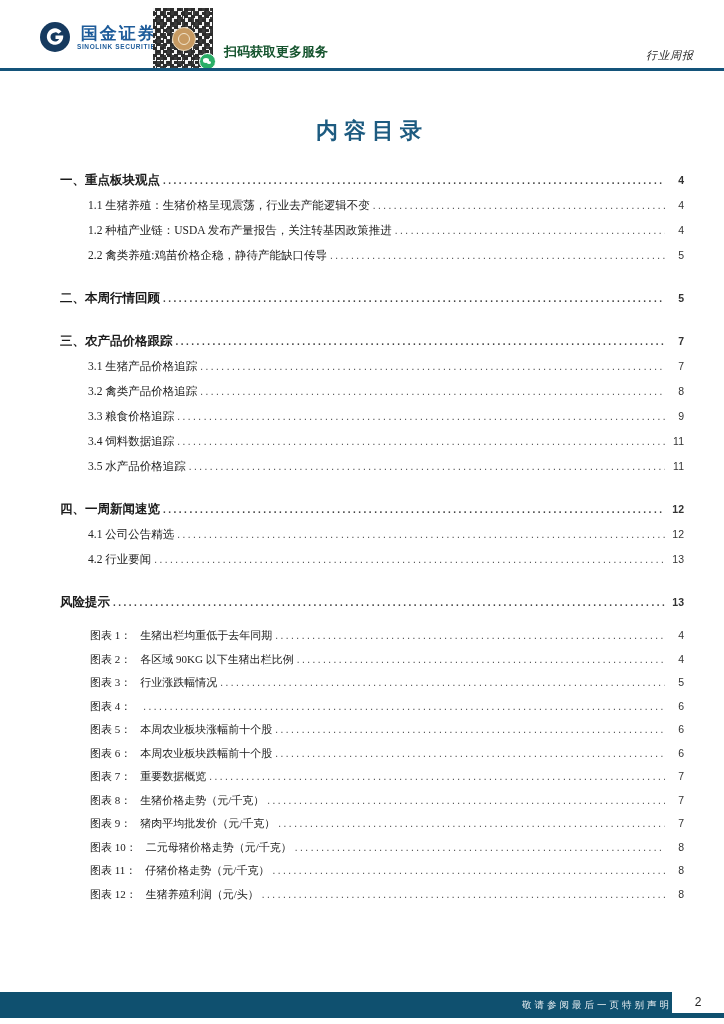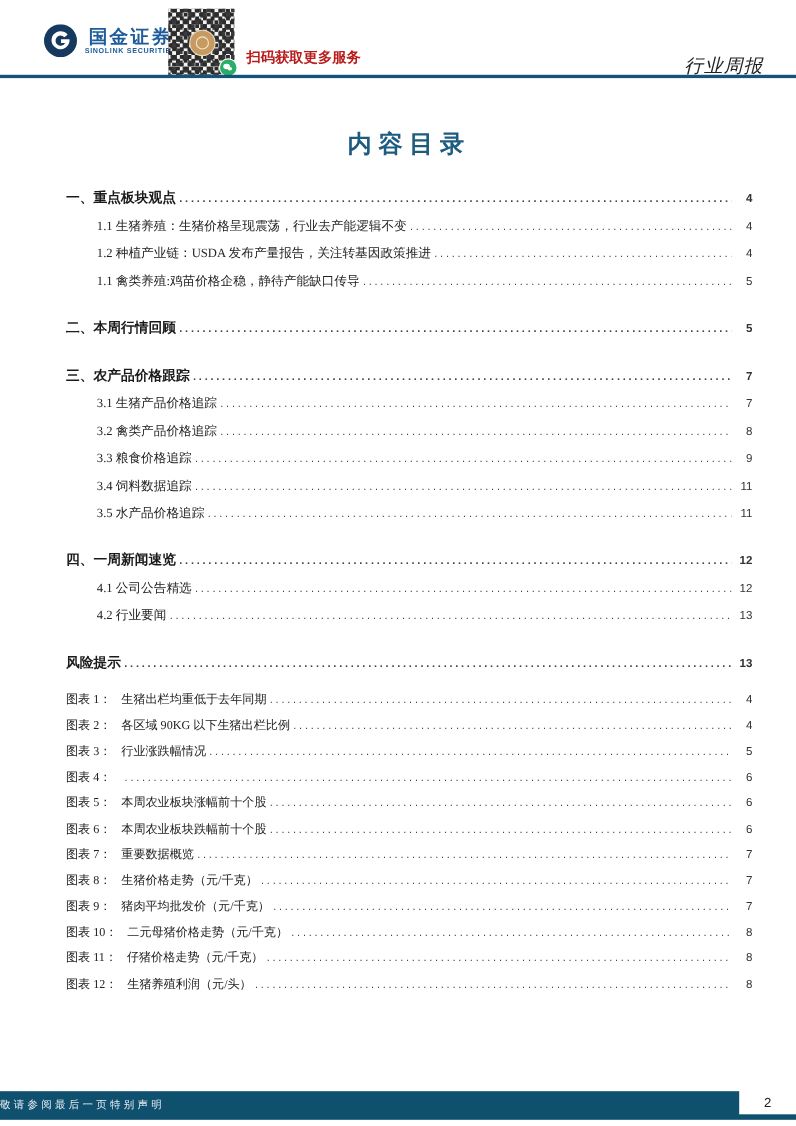--- a/index.html
+++ b/index.html
@@ -23,22 +23,22 @@
   .qr-badge { position:absolute; left:19px; top:19px; width:22px; height:22px; border-radius:50%;
               background:#c79a62; border:1px solid #e9d9bd; }
   .qr-badge-inner { position:absolute; left:5px; top:5px; width:10px; height:10px; border-radius:50%;
               border:1px solid #f3e6cd; }
   .qr-wechat { position:absolute; right:-3px; bottom:-2px; width:15px; height:15px; border-radius:50%;
                background:#2aae67; border:1.5px solid #fff; }
   .qr-wechat i { position:absolute; left:3px; top:4px; width:6px; height:4.5px; background:#fff;
                  border-radius:50%; display:block; }
   .qr-wechat i:after { content:""; position:absolute; left:3.5px; top:2.5px; width:4.5px; height:3.5px;
                  background:#fff; border-radius:50%; }
-  .qr-caption { position:absolute; left:224px; top:43px; font-size:13px; font-weight:bold; color:#b91c1c; }
-  .report-type { position:absolute; right:30px; top:48px; font-size:17px; color:#222;
+  .qr-caption { position:absolute; left:224px; top:43px; font-size:13px; font-weight:bold; color:#14532d; }
+  .report-type { position:absolute; right:30px; top:48px; font-size:11px; color:#222;
                  font-family:"Liberation Serif", serif; font-style:italic; letter-spacing:1px; }
   .rule { position:absolute; top:68px; left:0; right:0; height:3px; background:#14537a; }
 
   
   .main { position:absolute; top:100px; left:60px; width:624px; }
   .section-title { margin:16px; text-align:center; color:#1d5b80; font-size:22px; font-weight:bold;
                    line-height:30px; letter-spacing:6px; font-family:"Liberation Serif", serif; }
   .fig-title { margin-top:18px; }
   #toc-list { margin-top:26px; }
   #fig-list { margin-top:8px; }
@@ -47,27 +47,27 @@
          font-family:"Liberation Serif", serif; font-size:11.5px; }
   .row .label { white-space:nowrap; }
   .row .dots { flex:1 1 auto; overflow:hidden; white-space:nowrap; color:#444;
                font-size:10px; letter-spacing:2.5px; margin:0 3px; font-family:"Liberation Sans", sans-serif; }
   .row .pg { flex:0 0 auto; min-width:16px; text-align:right; font-size:10.5px; color:#333;
              font-family:"Liberation Sans", sans-serif; }
   #toc-list .row.lvl1 { height:26px; margin-top:17px; font-weight:bold; color:#1a1a1a;
                         font-size:12.5px; font-family:"Liberation Sans", sans-serif; }
   #toc-list .row.lvl1:first-child { margin-top:0; }
   #toc-list .row.lvl2 { padding-left:28px; }
-  #fig-list .row { height:23.5px; font-size:11px; }
+  #fig-list .row { height:23.5px; font-size:11px;margin-left:30px; }
   #fig-list .fig-num { white-space:nowrap; margin-right:9px; }
 
   
   .footer-bar { position:absolute; left:0; top:992px; width:724px; height:26px; background:#0f506f; }
   .disclaimer { position:absolute; left:0; right:52px; top:0; height:26px; line-height:26px;
-                text-align:left; color:#e9eff3; font-size:9.5px; letter-spacing:3px;
+                text-align:right; color:#e9eff3; font-size:9.5px; letter-spacing:3px;
                 font-family:"Liberation Serif", serif; }
   .page-box { position:absolute; right:0; top:-2px; width:52px; height:23px; background:#ffffff;
               display:flex; align-items:center; justify-content:center; }
   .page-box span { font-size:12px; color:#222; }
 </style>
 </head>
 <body>
 
 <div class="page">
 
@@ -111,21 +111,21 @@
     <span class="pg">4</span>
   </div>
 
   <div class="row lvl2">
     <span class="label">1.2 种植产业链：USDA 发布产量报告，关注转基因政策推进</span>
     <span class="dots">............................................................................................................................................................................................................................................................................................................</span>
     <span class="pg">4</span>
   </div>
 
   <div class="row lvl2">
-    <span class="label">1.1 禽类养殖:鸡苗价格企稳，静待产能缺口传导</span>
+    <span class="label">2.2 禽类养殖:鸡苗价格企稳，静待产能缺口传导</span>
     <span class="dots">............................................................................................................................................................................................................................................................................................................</span>
     <span class="pg">5</span>
   </div>
 
   <div class="row lvl1">
     <span class="label">二、本周行情回顾</span>
     <span class="dots">............................................................................................................................................................................................................................................................................................................</span>
     <span class="pg">5</span>
   </div>
 

